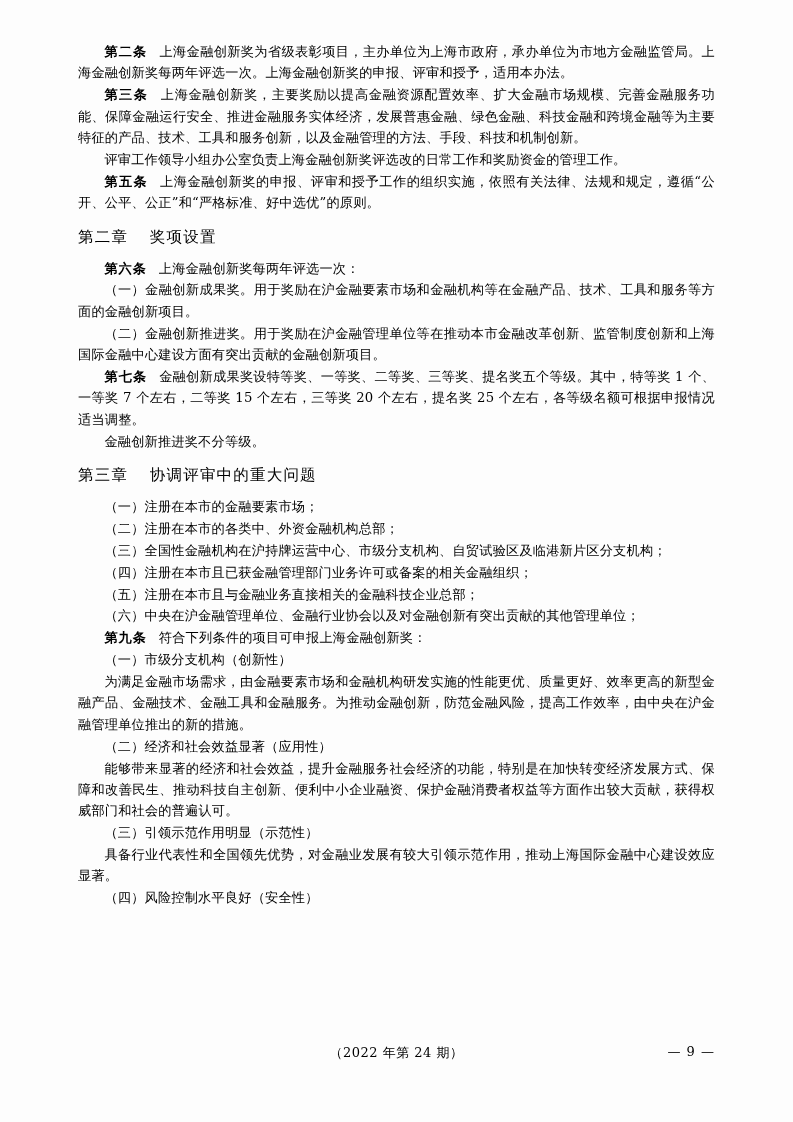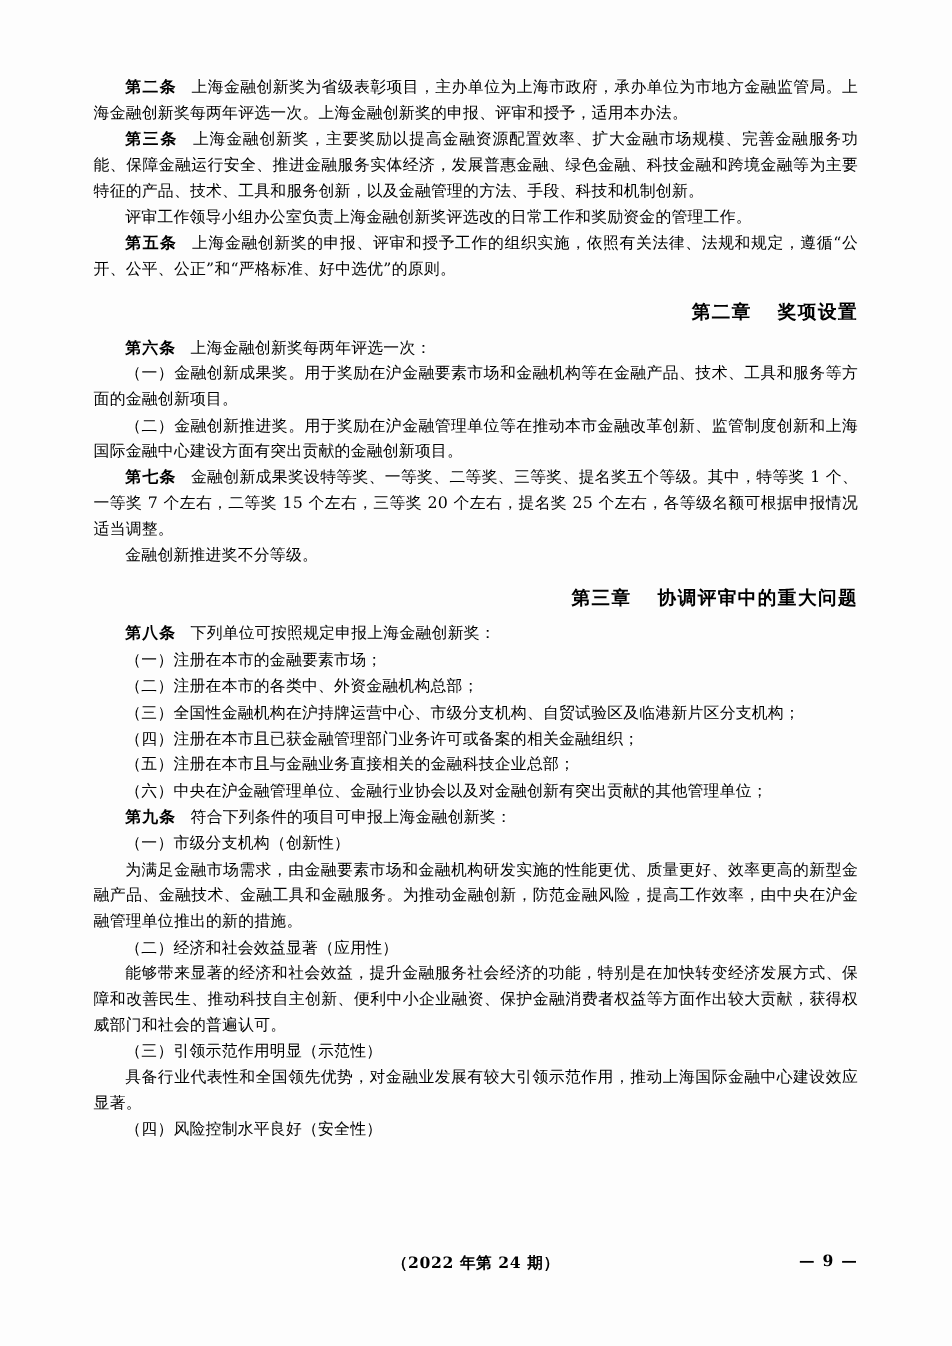--- a/index.html
+++ b/index.html
@@ -11,21 +11,21 @@
     height: 1122px;
     background: #ffffff;
     font-family: "DejaVu Serif", "Liberation Serif", serif;
     color: #000000;
   }
   .page {
     position: relative;
     width: 793px;
     height: 1122px;
     box-sizing: border-box;
-    padding: 63px 78px 40px 78px;
+    padding: 41px 78px 40px 78px;
     background: #fdfdfd;
   }
   .doc-body {
     font-size: 13.2px;
     line-height: 1.62;
     text-align: justify;
     letter-spacing: 0.2px;
   }
   .para {
     margin: 0 0 0.5px 0;
@@ -34,38 +34,37 @@
   .para .lead {
     font-weight: bold;
     letter-spacing: 1px;
   }
   .para .lead-space {
     display: inline-block;
     width: 0.9em;
   }
   .chapter {
     margin: 11px 0 8px 0;
-    text-align: right;
+    text-align: left;
     font-size: 15.5px;
-    font-weight: bold;
+    font-weight: normal;
     letter-spacing: 1.2px;
     text-indent: 0;
   }
   .chapter .ch-gap {
     display: inline-block;
     width: 1.4em;
   }
   .footer {
     position: absolute;
     left: 78px;
     right: 78px;
     bottom: 58px;
     height: 20px;
     font-size: 13px;
-    font-weight: bold;
   }
   .footer .center {
     position: absolute;
     left: 0;
     right: 0;
     text-align: center;
     letter-spacing: 0.5px;
   }
   .footer .right {
     position: absolute;
@@ -89,21 +88,20 @@
     <p class="chapter"><span>第二章</span><span class="ch-gap"></span><span>奖项设置</span></p>
 
     <p class="para"><span class="lead">第六条</span><span class="lead-space"></span><span>上海金融创新奖每两年评选一次：</span></p>
     <p class="para"><span>（一）金融创新成果奖。用于奖励在沪金融要素市场和金融机构等在金融产品、技术、工具和服务等方面的金融创新项目。</span></p>
     <p class="para"><span>（二）金融创新推进奖。用于奖励在沪金融管理单位等在推动本市金融改革创新、监管制度创新和上海国际金融中心建设方面有突出贡献的金融创新项目。</span></p>
     <p class="para"><span class="lead">第七条</span><span class="lead-space"></span><span>金融创新成果奖设特等奖、一等奖、二等奖、三等奖、提名奖五个等级。其中，特等奖 1 个、一等奖 7 个左右，二等奖 15 个左右，三等奖 20 个左右，提名奖 25 个左右，各等级名额可根据申报情况适当调整。</span></p>
     <p class="para"><span>金融创新推进奖不分等级。</span></p>
 
     <p class="chapter"><span>第三章</span><span class="ch-gap"></span><span>协调评审中的重大问题</span></p>
 
-    <p class="para"><span class="lead">第八条</span><span class="lead-space"></span><span>下列单位可按照规定申报上海金融创新奖：</span></p>
     <p class="para"><span>（一）注册在本市的金融要素市场；</span></p>
     <p class="para"><span>（二）注册在本市的各类中、外资金融机构总部；</span></p>
     <p class="para"><span>（三）全国性金融机构在沪持牌运营中心、市级分支机构、自贸试验区及临港新片区分支机构；</span></p>
     <p class="para"><span>（四）注册在本市且已获金融管理部门业务许可或备案的相关金融组织；</span></p>
     <p class="para"><span>（五）注册在本市且与金融业务直接相关的金融科技企业总部；</span></p>
     <p class="para"><span>（六）中央在沪金融管理单位、金融行业协会以及对金融创新有突出贡献的其他管理单位；</span></p>
     <p class="para"><span class="lead">第九条</span><span class="lead-space"></span><span>符合下列条件的项目可申报上海金融创新奖：</span></p>
     <p class="para"><span>（一）市级分支机构（创新性）</span></p>
     <p class="para"><span>为满足金融市场需求，由金融要素市场和金融机构研发实施的性能更优、质量更好、效率更高的新型金融产品、金融技术、金融工具和金融服务。为推动金融创新，防范金融风险，提高工作效率，由中央在沪金融管理单位推出的新的措施。</span></p>
     <p class="para"><span>（二）经济和社会效益显著（应用性）</span></p>

